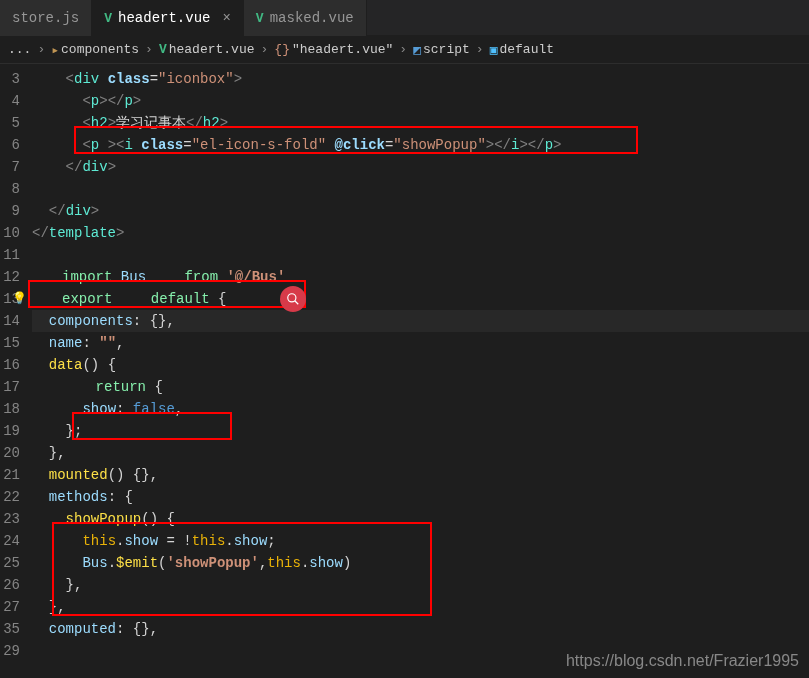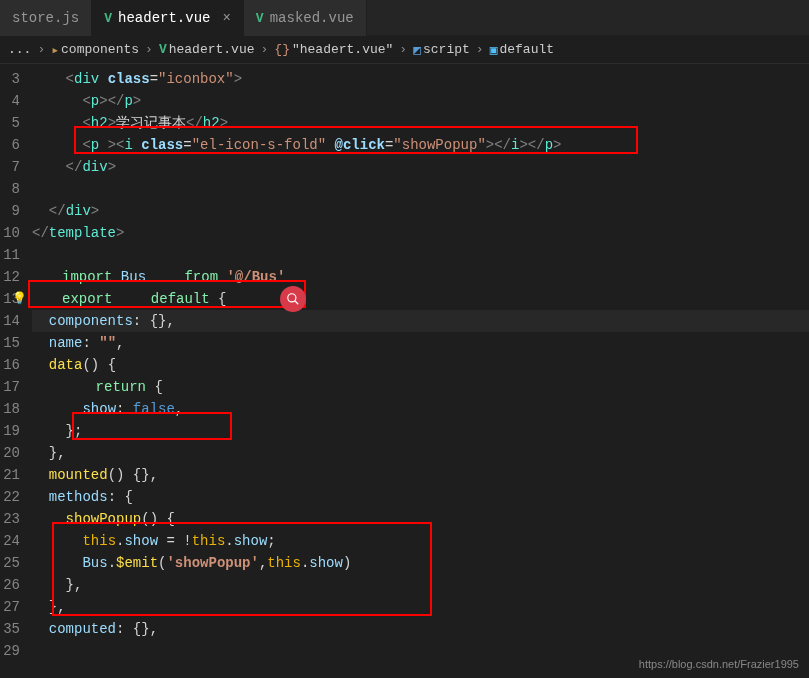--- a/index.html
+++ b/index.html
@@ -112,21 +112,21 @@
   display: flex;
   align-items: center;
   justify-content: center;
   color: #fff;
 }
 .watermark {
   position: absolute;
   bottom: 8px;
   right: 10px;
   color: #888;
-  font-size: 11px;
+  font-size: 16px;
   font-family: Arial, sans-serif;
 }
 .lightbulb {
   position: absolute;
   left: -20px;
   color: #ffcc00;
   font-size: 12px;
 }
 .current-line {
   background: #282828;

